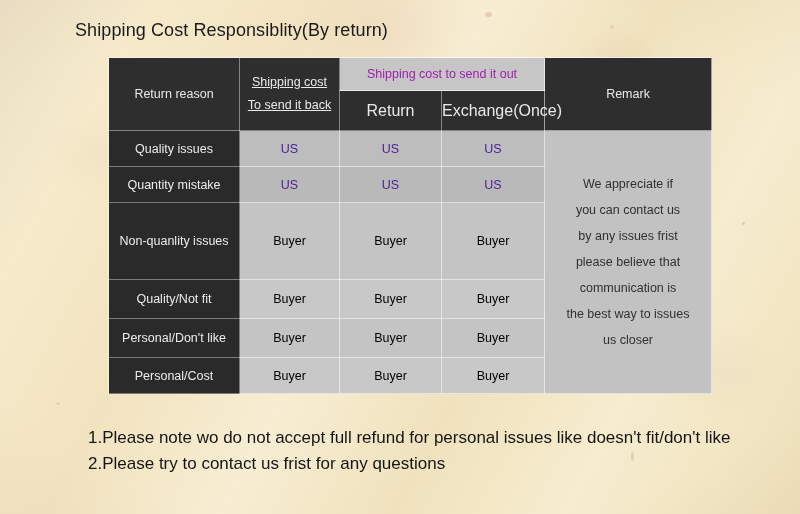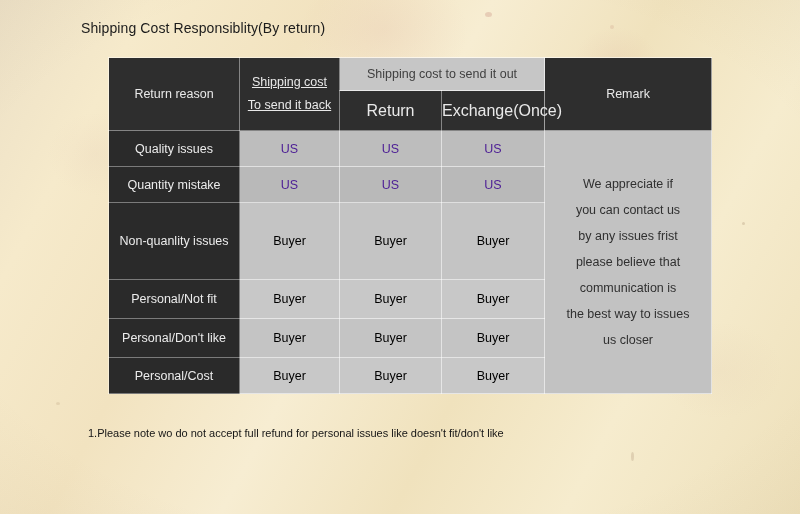--- a/index.html
+++ b/index.html
@@ -53,23 +53,23 @@
   }
   .speck {
     position: absolute;
     border-radius: 50%;
     pointer-events: none;
   }
 
   
   .title {
     position: absolute;
-    left: 81px;
+    left: 75px;
     top: 20px;
-    font-size: 14px;
+    font-size: 18px;
     color: #1b1b1b;
     letter-spacing: 0.1px;
     white-space: nowrap;
   }
 
   
   .tbl-wrap {
     position: absolute;
     left: 108px;
     top: 57px;
@@ -92,21 +92,21 @@
 
   
   .hd-dark {
     background: #2e2e2e;
     color: #e9e9e9;
     font-size: 13px;
     border-color: rgba(255,255,255,0.42) !important;
   }
   .hd-light {
     background: #c6c6c6;
-    color: #404040;
+    color: #a21caf;
     font-size: 12.5px;
     border-color: rgba(255,255,255,0.60) !important;
     margin-top: 44px;
   }
   .hd-dark.sub {
     font-size: 16px;
   }
   .hd-stack {
     line-height: 1.85;
     text-decoration: underline;
@@ -152,21 +152,21 @@
     display: block;
     line-height: 2.08;
     white-space: nowrap;
   }
 
   
   .notes {
     position: absolute;
     left: 88px;
     top: 425px;
-    font-size: 11px;
+    font-size: 17px;
     color: #151515;
     line-height: 1.55;
   }
   .notes .note {
     white-space: nowrap;
   }
 </style>
 </head>
 <body>
 
@@ -232,21 +232,21 @@
         </tr>
 
         <tr>
           <td class="rowlabel" style="height:76px">Non-quanlity issues</td>
           <td class="val-buyer">Buyer</td>
           <td class="val-buyer">Buyer</td>
           <td class="val-buyer">Buyer</td>
         </tr>
 
         <tr>
-          <td class="rowlabel" style="height:38px">Personal/Not fit</td>
+          <td class="rowlabel" style="height:38px">Quality/Not fit</td>
           <td class="val-buyer alt">Buyer</td>
           <td class="val-buyer alt">Buyer</td>
           <td class="val-buyer alt">Buyer</td>
         </tr>
 
         <tr>
           <td class="rowlabel" style="height:38px">Personal/Don't like</td>
           <td class="val-buyer">Buyer</td>
           <td class="val-buyer">Buyer</td>
           <td class="val-buyer">Buyer</td>
@@ -257,15 +257,16 @@
           <td class="val-buyer alt">Buyer</td>
           <td class="val-buyer alt">Buyer</td>
           <td class="val-buyer alt">Buyer</td>
         </tr>
       </tbody>
     </table>
   </div>
 
   <div class="notes">
     <div class="note">1.Please note wo do not accept full refund for personal issues like doesn't fit/don't like</div>
+    <div class="note">2.Please try to contact us frist for any questions</div>
   </div>
 
 </div>
 
 </body></html>

